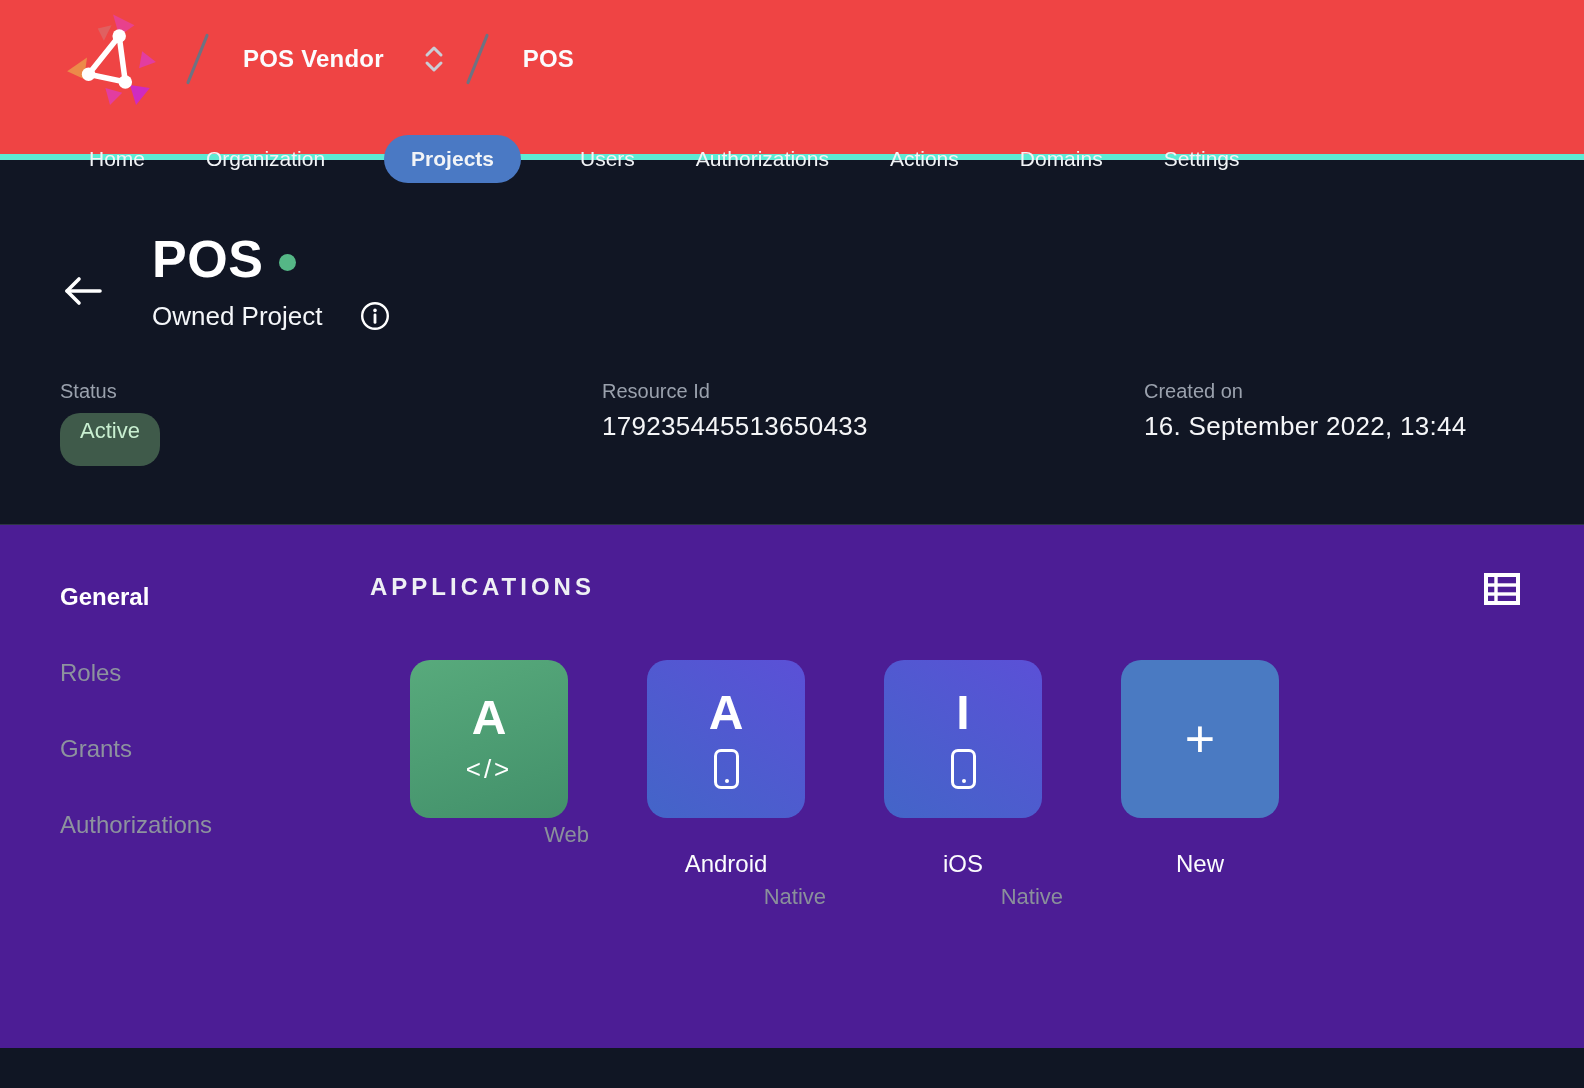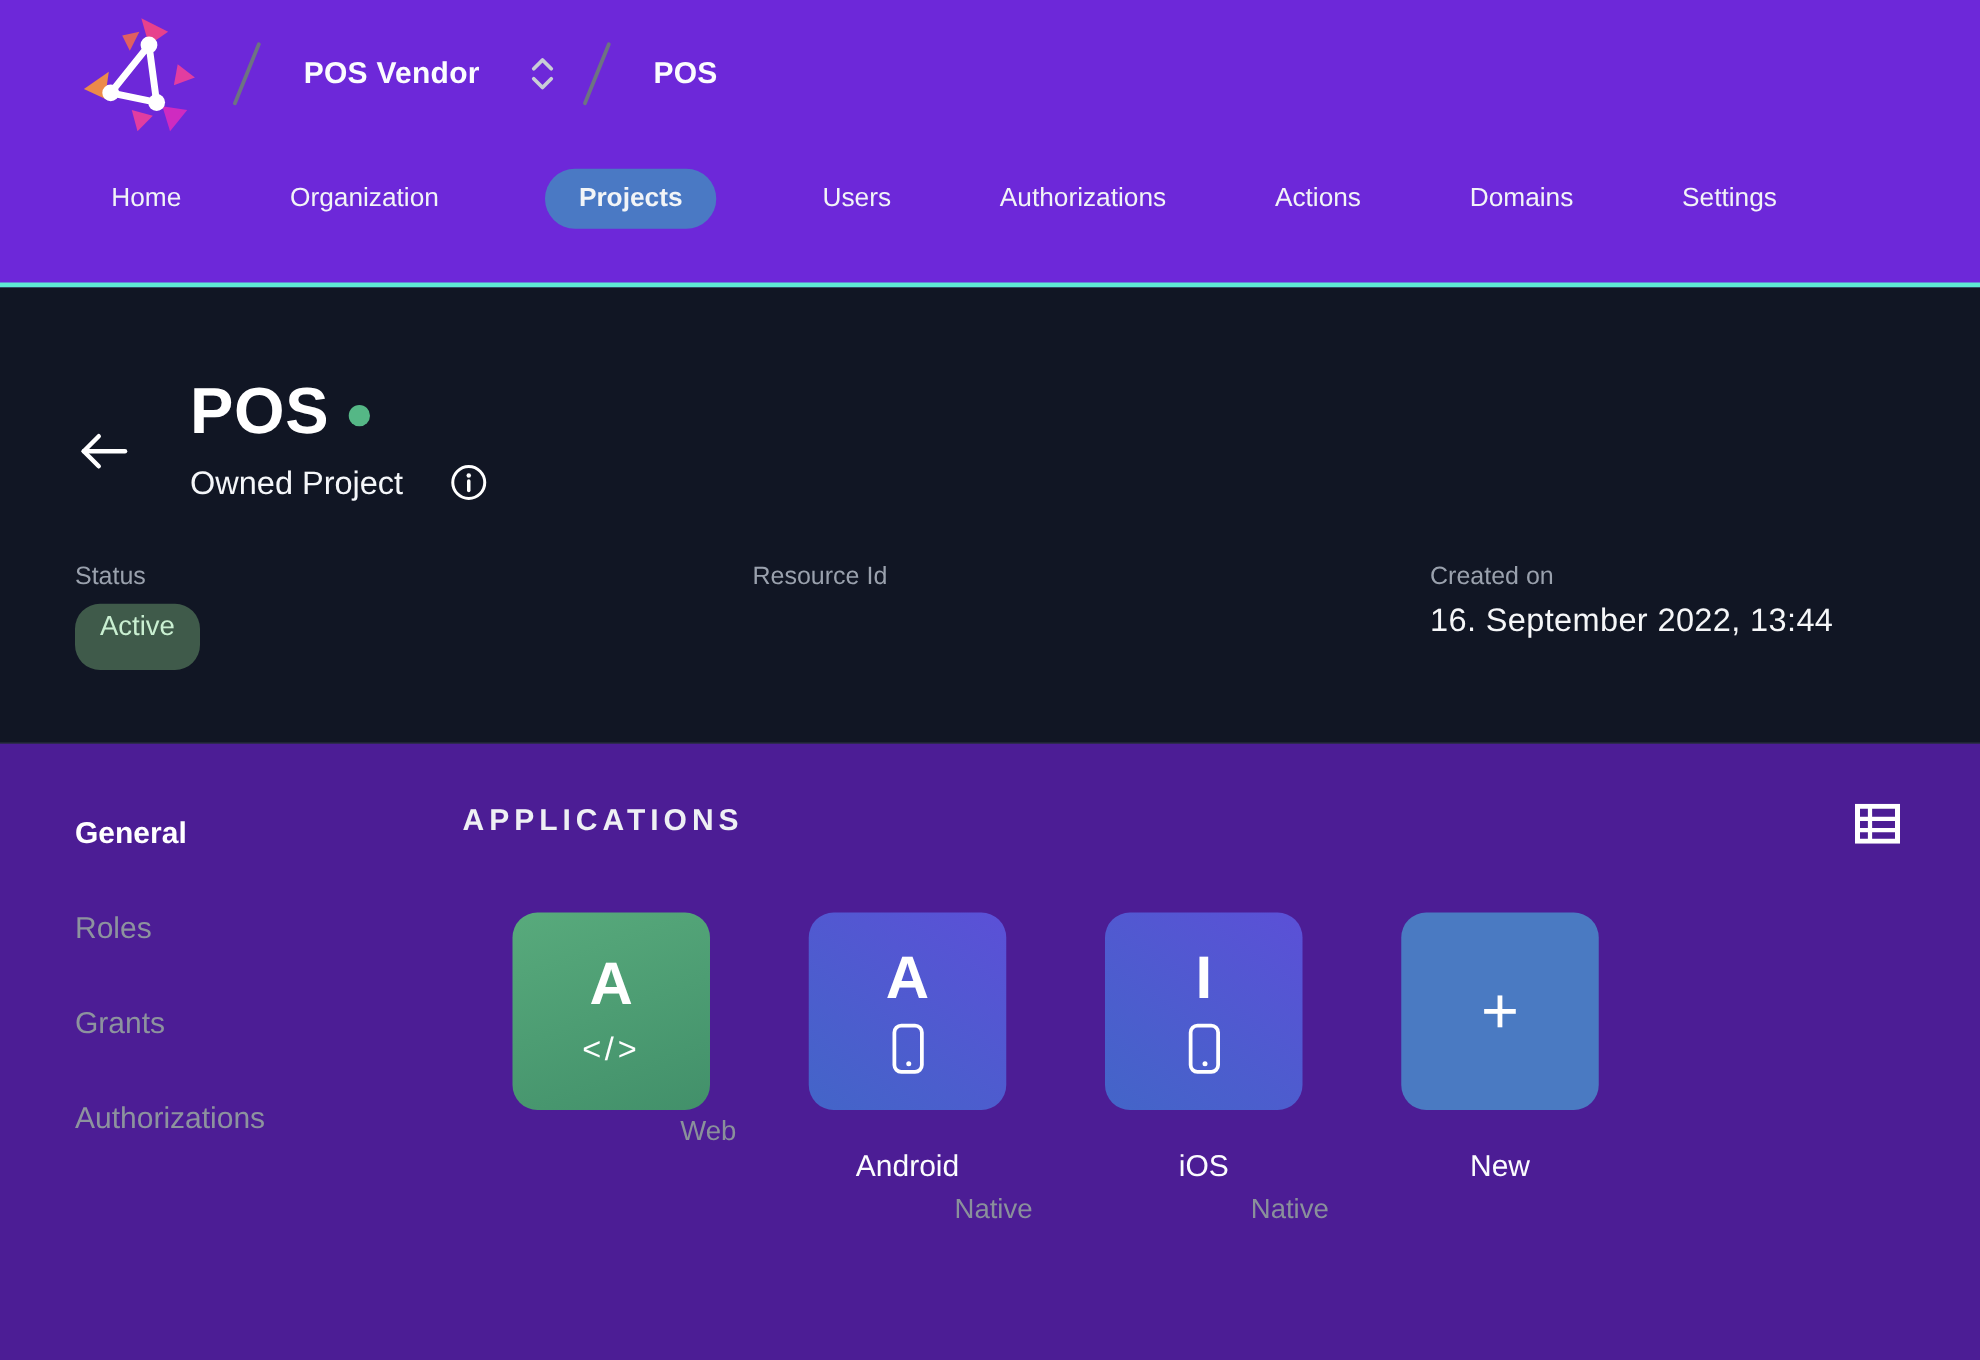--- a/index.html
+++ b/index.html
@@ -5,31 +5,31 @@
   * { margin:0; padding:0; box-sizing:border-box; }
   html,body { width:1584px; height:1088px; overflow:hidden; }
   body {
     font-family:"Liberation Sans", sans-serif;
     background:#10 1624;
     background:#101624;
     color:#f2f4f7;
   }
 
   
-  .topbar { background:#6d28d9; border-bottom:4px solid #5eead4; height:230px; }
+  .topbar { background:#ef4444; border-bottom:6px solid #5eead4; height:160px; }
   .crumb-row { display:flex; align-items:center; height:118px; padding-left:60px; }
   .logo { width:100px; height:98px; cursor:pointer; }
   .slash { width:3px; height:54px; background:#6d7382; border-radius:2px; transform:rotate(22deg); margin:0 44px 0 36px; }
   .slash.second { margin:0 30px 0 30px; }
   .crumb-label { font-size:24px; font-weight:700; color:#fbfcfe; letter-spacing:.2px; }
   .org-switcher { display:flex; align-items:center; cursor:pointer; }
   .unfold { margin-left:38px; display:flex; flex-direction:column; align-items:center; }
   .crumb-project { margin-left:14px; cursor:pointer; }
 
-  .nav-row { display:flex; align-items:center; gap:83px; padding-left:87px; height:82px; }
+  .nav-row { display:flex; align-items:center; gap:57px; padding-left:87px; height:82px; }
   .nav-item { font-size:21px; font-weight:500; color:#f2f4f7; cursor:pointer; padding:12px 2px; border-radius:26px; }
   .nav-item.active { background:#4a79c4; padding:12px 27px; font-weight:600; }
 
   
   .project-header { background:#111624; height:365px; border-bottom:1px solid #2e3544; padding:0 60px; }
   .title-block { display:flex; align-items:center; padding-top:72px; }
   .back-btn { background:none; border:none; cursor:pointer; margin-top:22px; }
   .title-col { margin-left:48px; }
   .title-line { display:flex; align-items:flex-start; }
   .page-title { font-size:52px; font-weight:700; color:#ffffff; letter-spacing:.5px; line-height:1.05; }
@@ -143,20 +143,21 @@
     </div>
   </div>
 
   <div class="meta-row">
     <div class="meta-col">
       <div class="meta-label">Status</div>
       <span class="badge">Active</span>
     </div>
     <div class="meta-col">
       <div class="meta-label">Resource Id</div>
+      <div class="meta-value">179235445513650433</div>
     </div>
     <div class="meta-col last">
       <div class="meta-label">Created on</div>
       <div class="meta-value">16. September 2022, 13:44</div>
     </div>
   </div>
 </section>
 
 <section class="lower">
   <aside class="side-nav">

